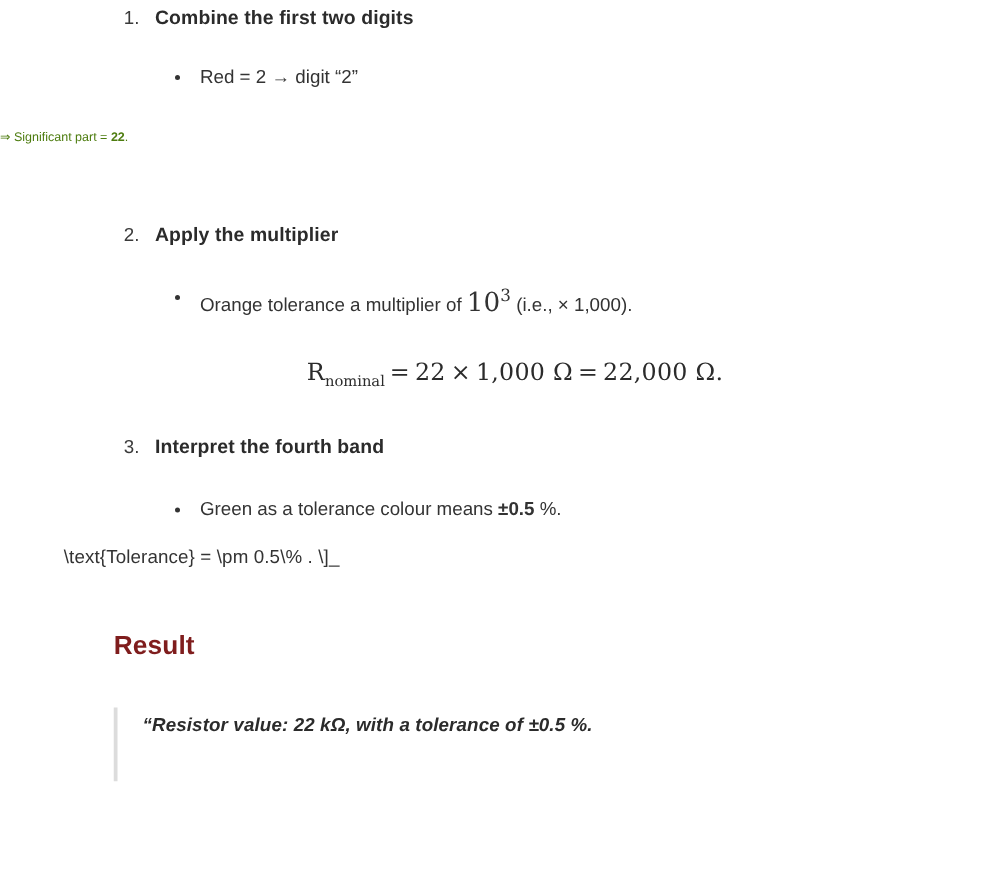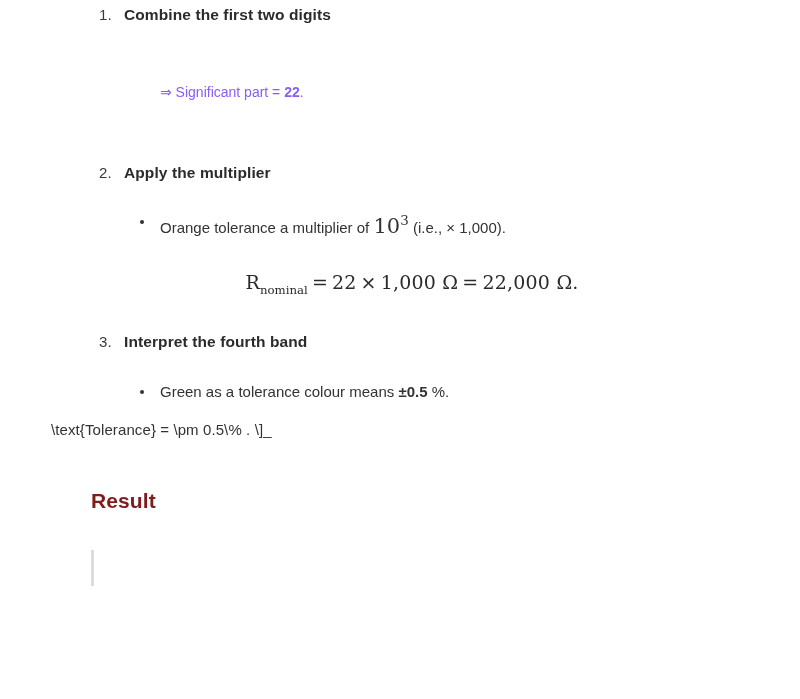--- a/index.html
+++ b/index.html
@@ -78,23 +78,22 @@
     height: 4px;
     border-radius: 50%;
     background: #333333;
   }
 
   .gap-sm { height: 22px; }
   .gap-md { height: 30px; }
   .gap-xl { height: 52px; }
 
   .cont-line {
-    margin-left: 160px;
-    font-size: 14px;
-    color: #8b5cf6;
+    font-size: 10px;
+    color: #4d7c0f;
     line-height: 1.45;
   }
 
   b, .b { font-weight: bold; }
 
   
   .mathi {
     font-family: "DejaVu Serif", "Liberation Serif", serif;
     font-size: 21px;
   }
@@ -168,20 +167,21 @@
     <li>
       <div class="gap-sm" style="height:6px"></div>
       <div class="step-head">
         <span class="step-num">1.</span>
         <span class="step-title">Combine the first two digits</span>
       </div>
 
       <div class="gap-md" style="height:27px"></div>
 
       <ul class="sub">
+        <li>Red = 2 → digit “2”</li>
         <div class="gap-sm" style="height:24px"></div>
       </ul>
 
       <div style="height:7px"></div>
 
       <div class="cont-line"><span>⇒ Significant part = </span><b>22</b><span>.</span></div>
     </li>
 
     <div class="gap-xl" style="height:62px"></div>
 
@@ -223,16 +223,17 @@
 
   </ol>
 
   <div style="height:33px"></div>
 
   <h2 class="result-head">Result</h2>
 
   <div style="height:20px"></div>
 
   <blockquote class="result-quote">
+    <p>“Resistor value: 22 kΩ, with a tolerance of ±0.5 %.</p>
     <div class="q-gap"></div>
   </blockquote>
 
 </div>
 
 </body></html>

